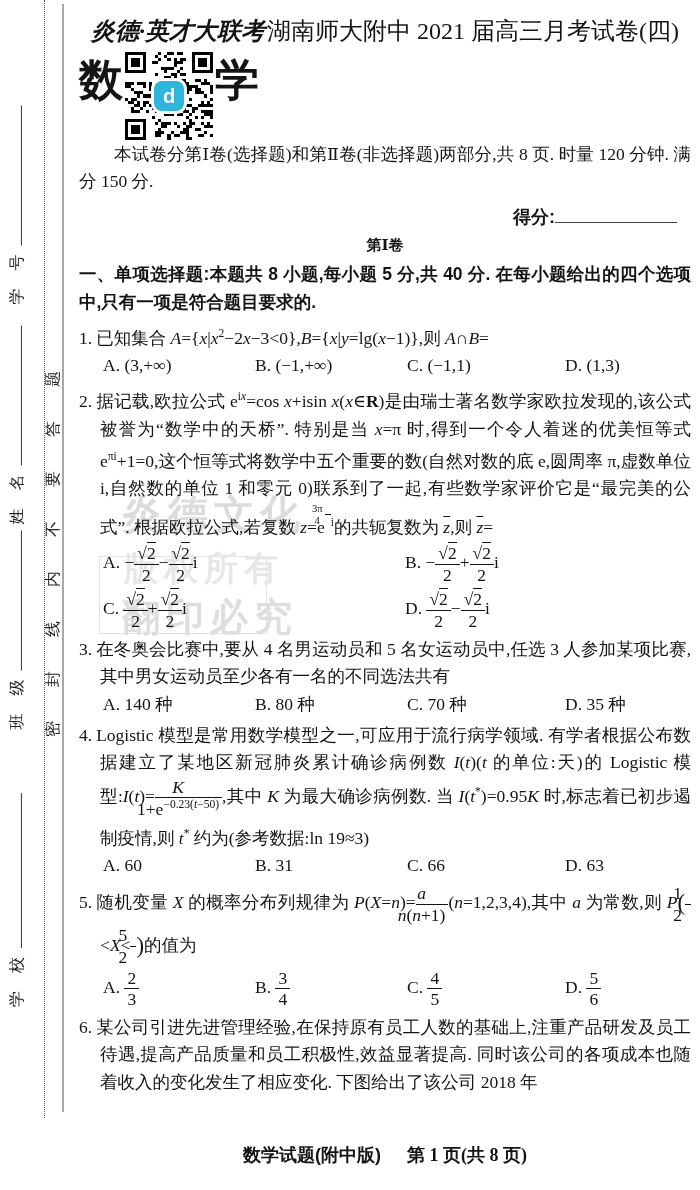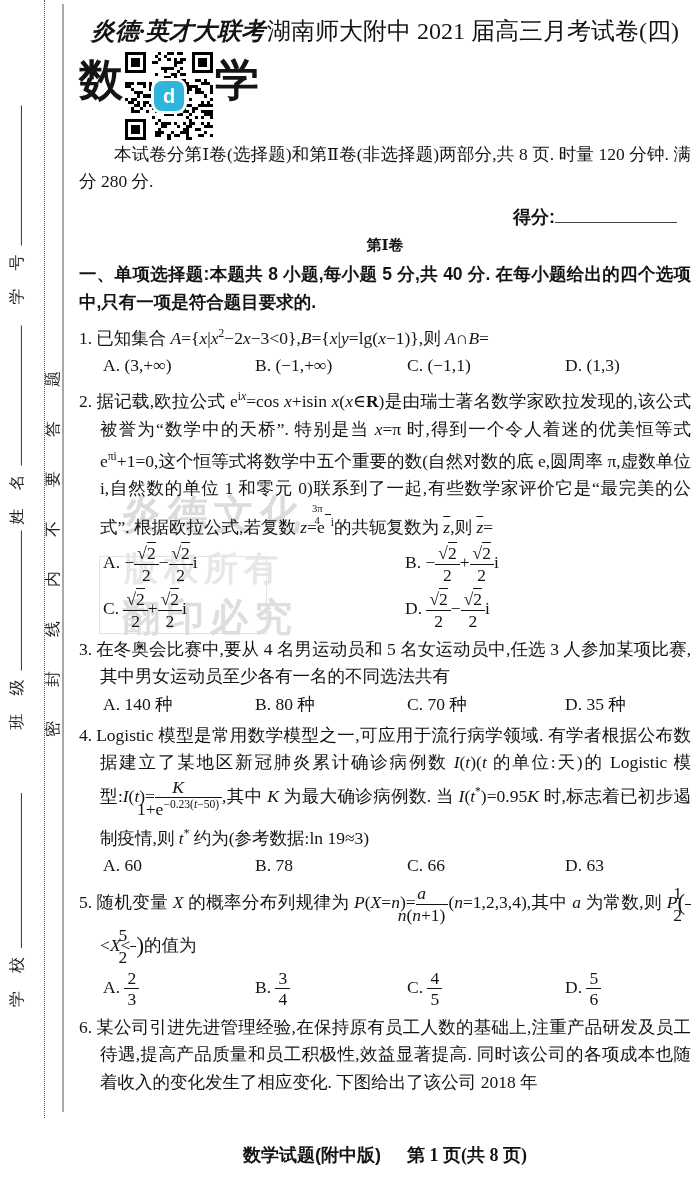--- a/index.html
+++ b/index.html
@@ -316,21 +316,21 @@
             <rect x="14" y="28" width="1" height="1"></rect>
             <rect x="20" y="28" width="1" height="1"></rect>
             <rect x="21" y="28" width="1" height="1"></rect>
           </g>
       </svg>
       <div class="qrlogo" style="background: rgb(47, 181, 220);">d</div>
     </div>
 
     <h1 class="title"><span>数</span><span class="tgap"></span><span>学</span></h1>
 
-    <p class="intro">本试卷分第Ⅰ卷(选择题)和第Ⅱ卷(非选择题)两部分,共 8 页. 时量 120 分钟. 满分 280 分.</p>
+    <p class="intro">本试卷分第Ⅰ卷(选择题)和第Ⅱ卷(非选择题)两部分,共 8 页. 时量 120 分钟. 满分 150 分.</p>
 
     <div class="score">
       <span class="hei">得分:</span><span class="scoreline"></span>
     </div>
 
     <div class="part">第Ⅰ卷</div>
 
     <div class="section hei">一、单项选择题:本题共 8 小题,每小题 5 分,共 40 分. 在每小题给出的四个选项中,只有一项是符合题目要求的.</div>
 
     <div id="questions">
@@ -362,21 +362,21 @@
           <span class="opt">B. 80 种</span>
           <span class="opt">C. 70 种</span>
           <span class="opt">D. 35 种</span>
         </div>
       </div>
 
       <div class="q">
         <p class="qstem"><span class="qno">4.</span><span>Logistic 模型是常用数学模型之一,可应用于流行病学领域. 有学者根据公布数据建立了某地区新冠肺炎累计确诊病例数 <i>I</i>(<i>t</i>)(<i>t</i> 的单位:天)的 Logistic 模型:<i>I</i>(<i>t</i>)=<span class="frac"><span class="num"><i>K</i></span><span class="den">1+e<sup>−0.23(<i>t</i>−50)</sup></span></span>,其中 <i>K</i> 为最大确诊病例数. 当 <i>I</i>(<i>t</i><sup>*</sup>)=0.95<i>K</i> 时,标志着已初步遏制疫情,则 <i>t</i><sup>*</sup> 约为(参考数据:ln 19≈3)</span></p>
         <div class="opts4">
           <span class="opt">A. 60</span>
-          <span class="opt">B. 78</span>
+          <span class="opt">B. 31</span>
           <span class="opt">C. 66</span>
           <span class="opt">D. 63</span>
         </div>
       </div>
 
       <div class="q">
         <p class="qstem"><span class="qno">5.</span><span>随机变量 <i>X</i> 的概率分布列规律为 <i>P</i>(<i>X</i>=<i>n</i>)=<span class="frac"><span class="num"><i>a</i></span><span class="den"><i>n</i>(<i>n</i>+1)</span></span>(<i>n</i>=1,2,3,4),其中 <i>a</i> 为常数,则 <i>P</i><span class="big">(</span><span class="frac"><span class="num">1</span><span class="den">2</span></span>&lt;<i>X</i>&lt;<span class="frac"><span class="num">5</span><span class="den">2</span></span><span class="big">)</span>的值为</span></p>
         <div class="opts4">
           <span class="opt">A. <span class="frac"><span class="num">2</span><span class="den">3</span></span></span>
           <span class="opt">B. <span class="frac"><span class="num">3</span><span class="den">4</span></span></span>

